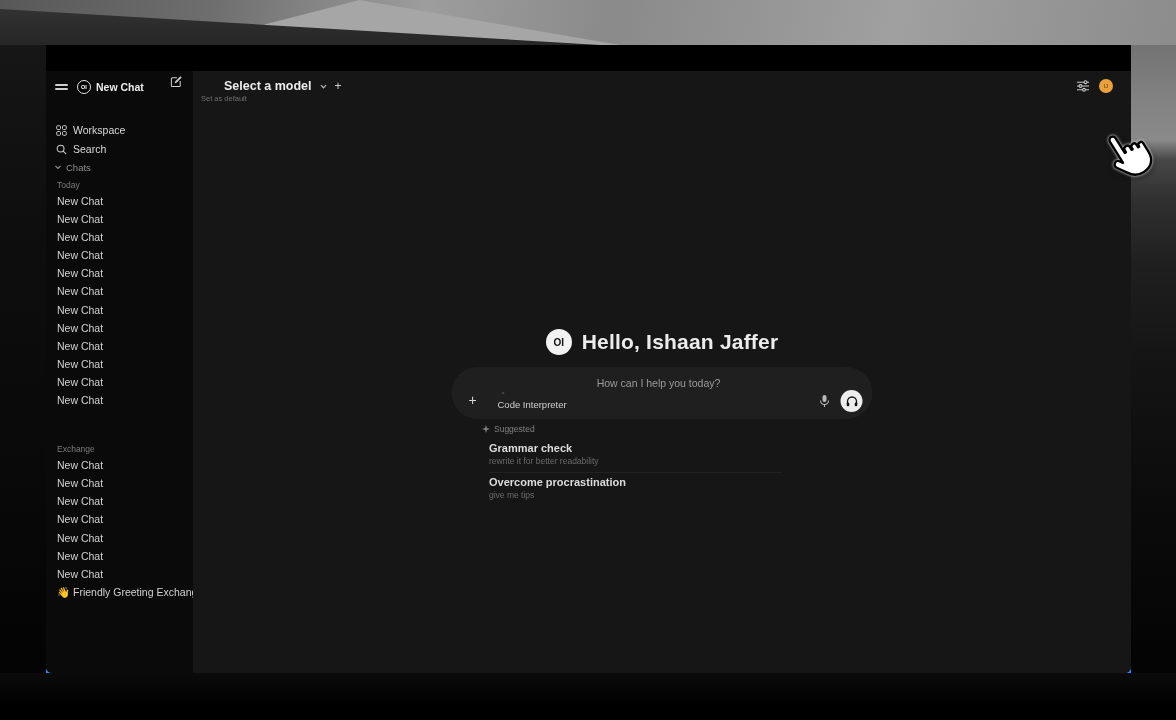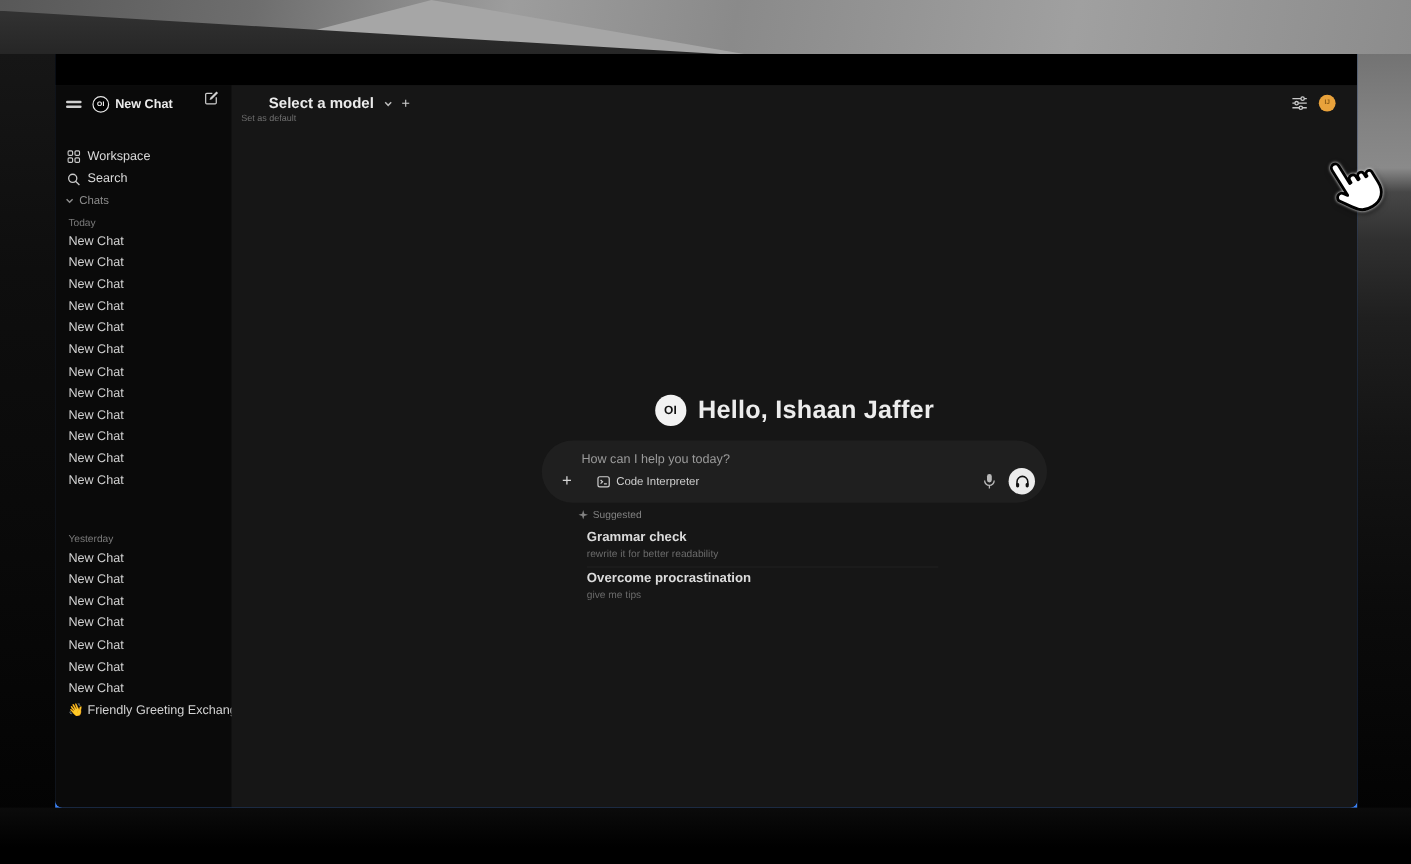--- a/index.html
+++ b/index.html
@@ -64,28 +64,28 @@
   .avatar { width:14px; height:14px; border-radius:50%; color:#8a5a14; font-size:5.5px; font-weight:bold;
     display:flex; align-items:center; justify-content:center; cursor:pointer; }
 
   .hero { position:absolute; left:0; top:258px; width:100%; display:flex; align-items:center; justify-content:center; gap:10px; }
   .hero-logo { width:26px; height:26px; border-radius:50%; background:#f2f2f2; color:#111;
     font-weight:bold; font-size:10px; display:flex; align-items:center; justify-content:center; }
   .hero-text { font-size:21px; font-weight:bold; color:#ececec; letter-spacing:.2px; }
 
   .composer { position:absolute; left:50%; transform:translateX(-50%); top:296px; width:421px; height:52px;
     background:#1f1f1f; border-radius:26px; }
-  .composer-input { position:absolute; left:33px; top:9px; width:380px; height:14px; background:transparent;
-    border:none; outline:none; color:#ececec; font-size:10.5px; font-family:"Liberation Sans",sans-serif; }
+  .composer-input { position:absolute; left:17px; top:9px; width:380px; height:14px; background:transparent;
+    border:none; outline:none; color:#ececec; font-size:10.5px; font-family:"Liberation Sans",sans-serif;text-align:center; }
   .composer-input::placeholder { color:#9b9b9b; }
   .composer-toolbar { position:absolute; left:0; bottom:7px; width:100%; height:22px; display:flex; align-items:center; }
   .plus-btn { margin-left:12px; width:18px; height:18px; color:#d5d5d5; font-size:14px; line-height:17px;
     text-align:center; cursor:pointer; }
-  .ci-chip { margin-left:10px; display:flex; align-items:center; gap:5px; height:18px; padding:0 6px;
-    border-radius:9px; cursor:pointer; }
+  .ci-chip { margin-left:10px; display:flex; gap:5px; height:18px; padding:0 6px;
+    border-radius:9px; cursor:pointer;flex-direction:column; }
   .ci-chip .ic { width:11px; height:11px; }
   .ci-label { font-size:9.5px; color:#cfcfcf; }
   .toolbar-spacer { flex:1; }
   .mic-btn { width:12px; height:14px; margin-right:10px; cursor:pointer; }
   .call-btn { width:22px; height:22px; margin-right:10px; border-radius:50%; background:#ececec;
     display:flex; align-items:center; justify-content:center; cursor:pointer; }
   .call-btn svg { width:13px; height:13px; }
 
   .suggested { position:absolute; left:289px; top:352px; width:300px; }
   .suggested-header { display:flex; align-items:center; gap:4px; height:12px; color:#828282; font-size:8.5px; }
@@ -162,21 +162,21 @@
               <div class="chat-item">New Chat</div>
               <div class="chat-item">New Chat</div>
               <div class="chat-item">New Chat</div>
               <div class="chat-item">New Chat</div>
               <div class="chat-item">New Chat</div>
               <div class="chat-item">New Chat</div>
               <div class="chat-item">New Chat</div>
               <div class="chat-item">New Chat</div>
               <div class="chat-item">New Chat</div>
             </div>
-            <div class="chat-group-label second">Yesterday</div>
+            <div class="chat-group-label second">Exchange</div>
             <div class="chat-list">
               <div class="chat-item">New Chat</div>
               <div class="chat-item">New Chat</div>
               <div class="chat-item">New Chat</div>
               <div class="chat-item">New Chat</div>
               <div class="chat-item">New Chat</div>
               <div class="chat-item">New Chat</div>
               <div class="chat-item">New Chat</div>
               <div class="chat-item">👋 Friendly Greeting Exchange</div>
             </div>

